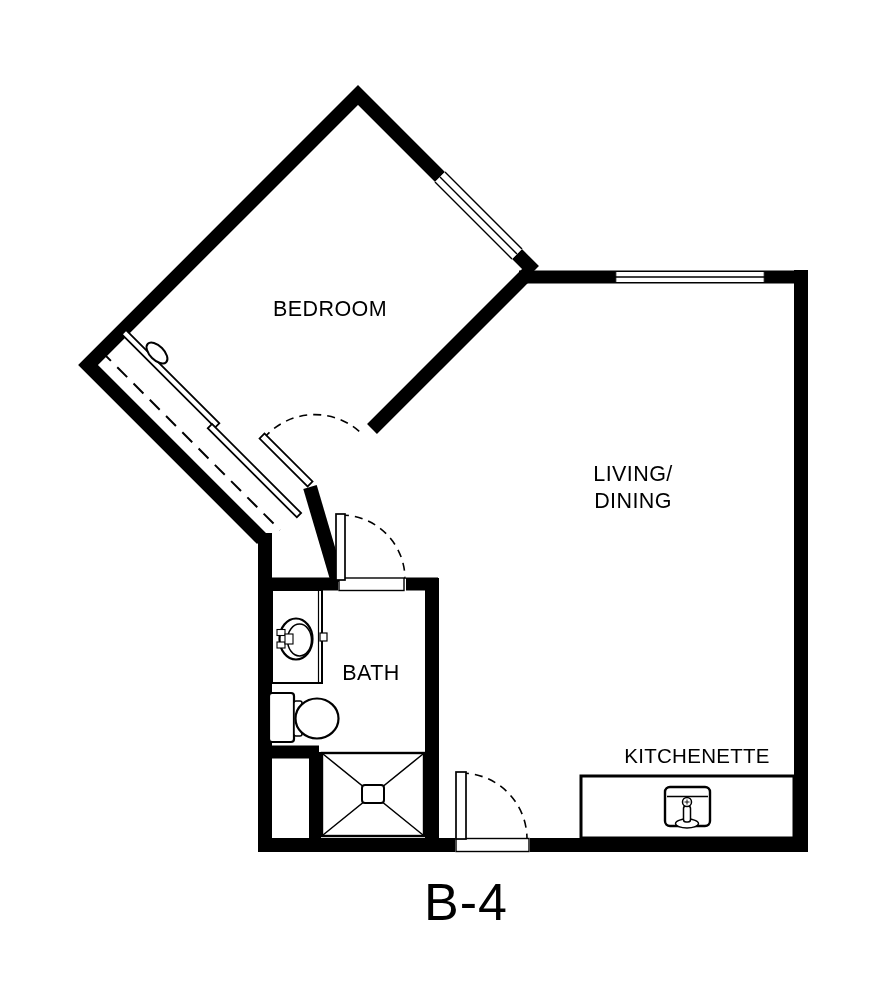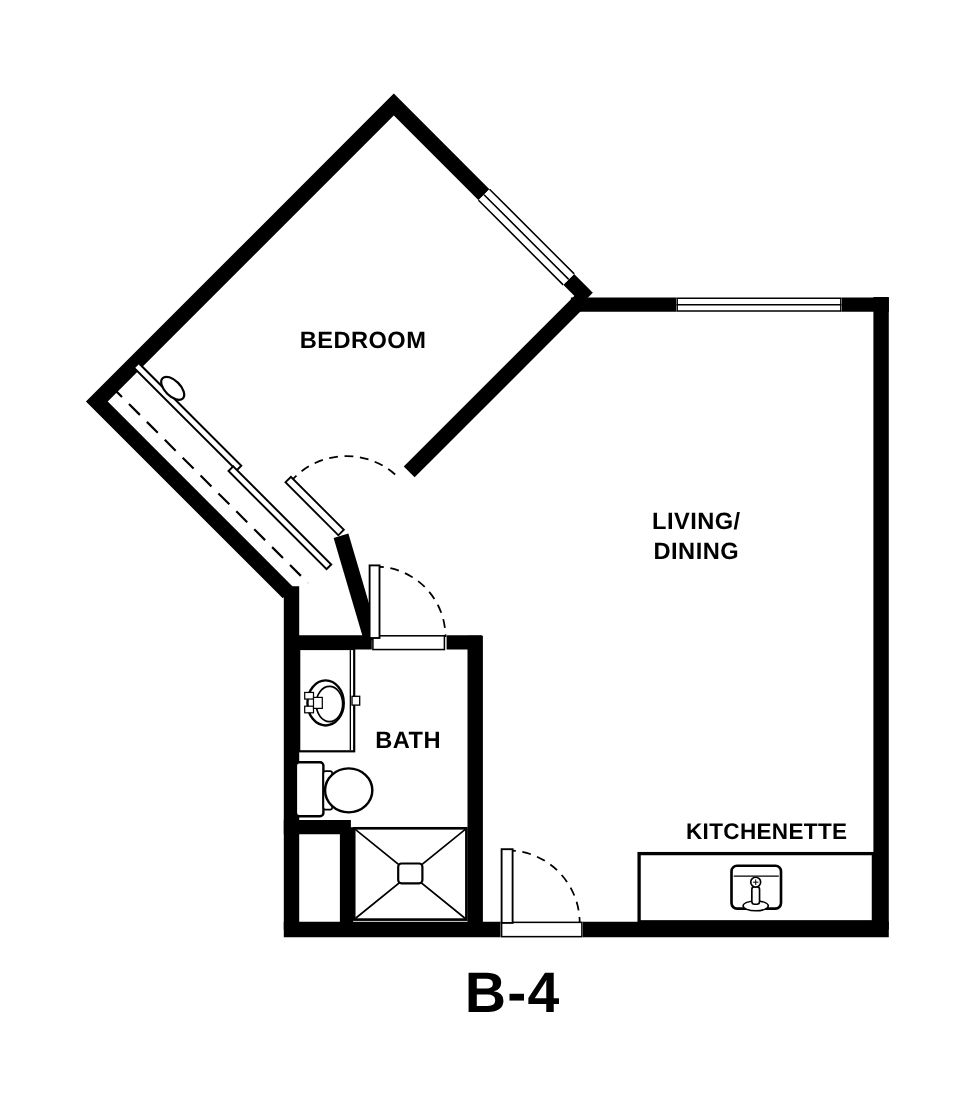--- a/index.html
+++ b/index.html
@@ -1,20 +1,19 @@
 <!DOCTYPE html>
 <html><head>
 <meta charset="utf-8">
 <style>
   html,body{margin:0;padding:0;background:#ffffff;}
   .page{
     width:885px;height:998px;position:relative;background:#ffffff;
     font-family:"Liberation Sans", sans-serif;
     overflow:hidden;
-    font-weight:bold;
   }
   svg text{
     font-family:"Liberation Sans", sans-serif;
     fill:#000000;
   }
   .room-label{font-size:21.5px;letter-spacing:0.4px;}
   .kitch-label{font-size:20.5px;letter-spacing:0.3px;}
   .unit-label{font-size:52px;letter-spacing:1px;}
   .wall{stroke:#000000;fill:none;}
   .thin{stroke:#000000;fill:none;}

